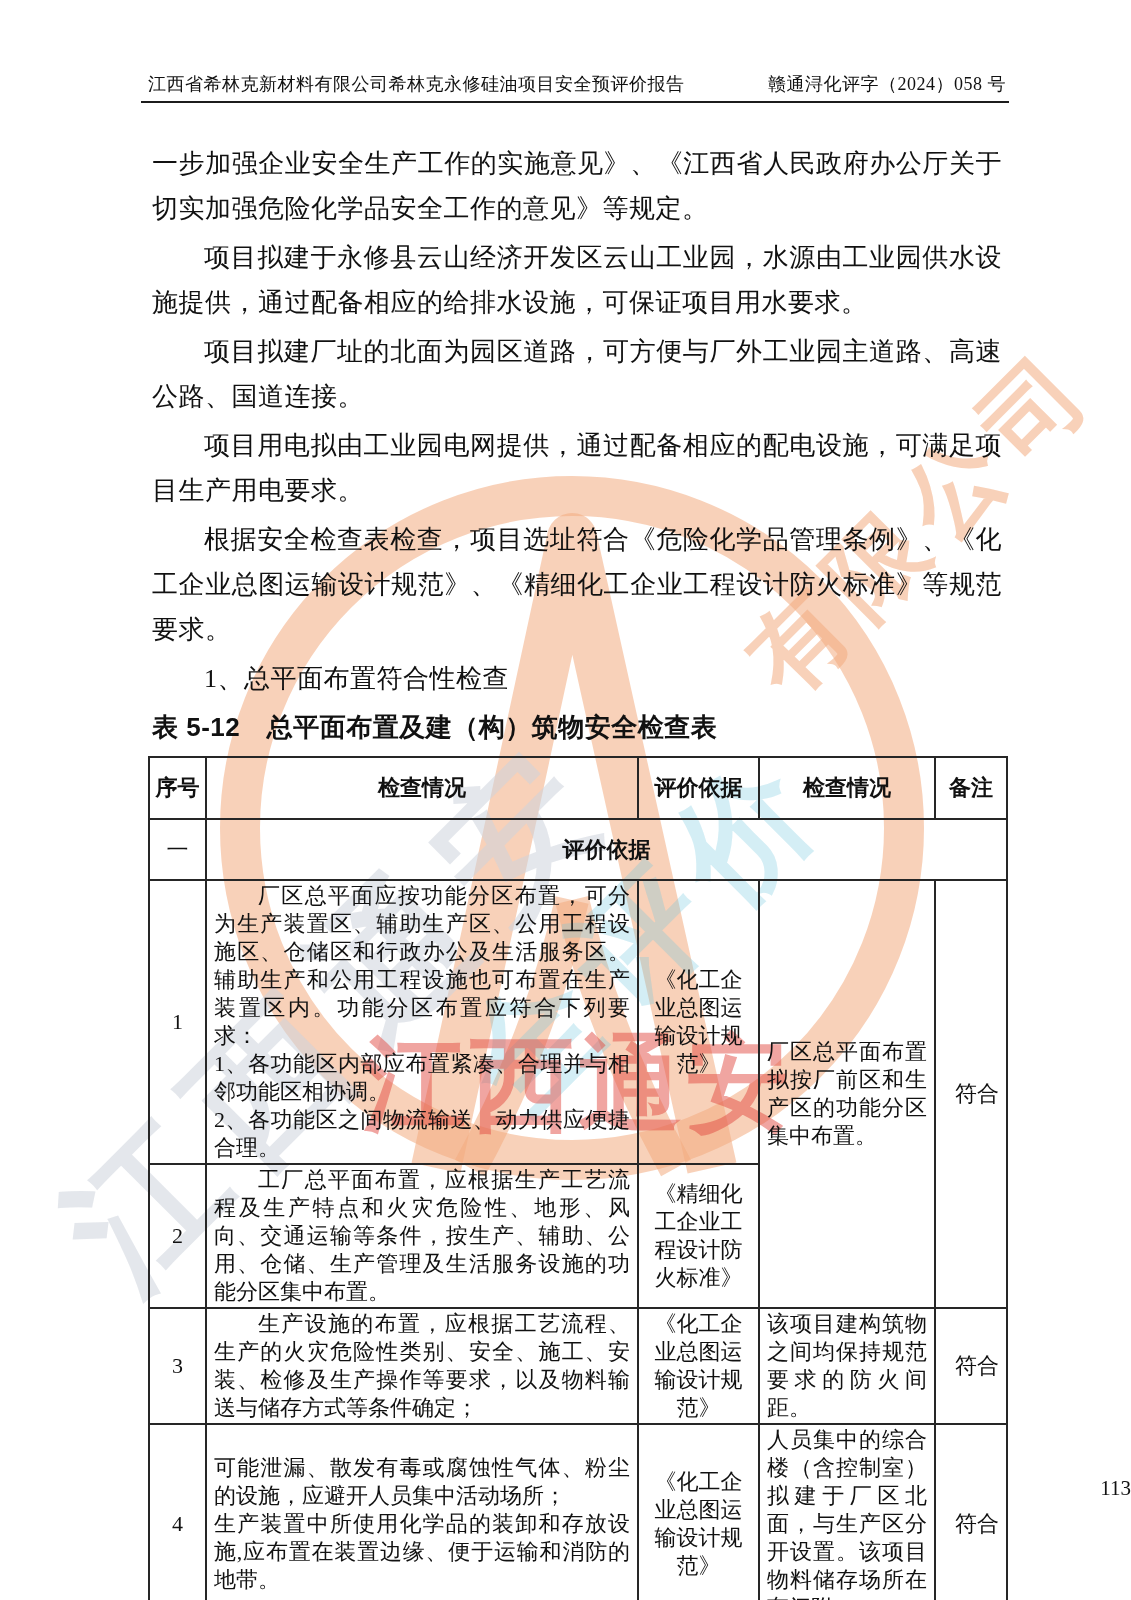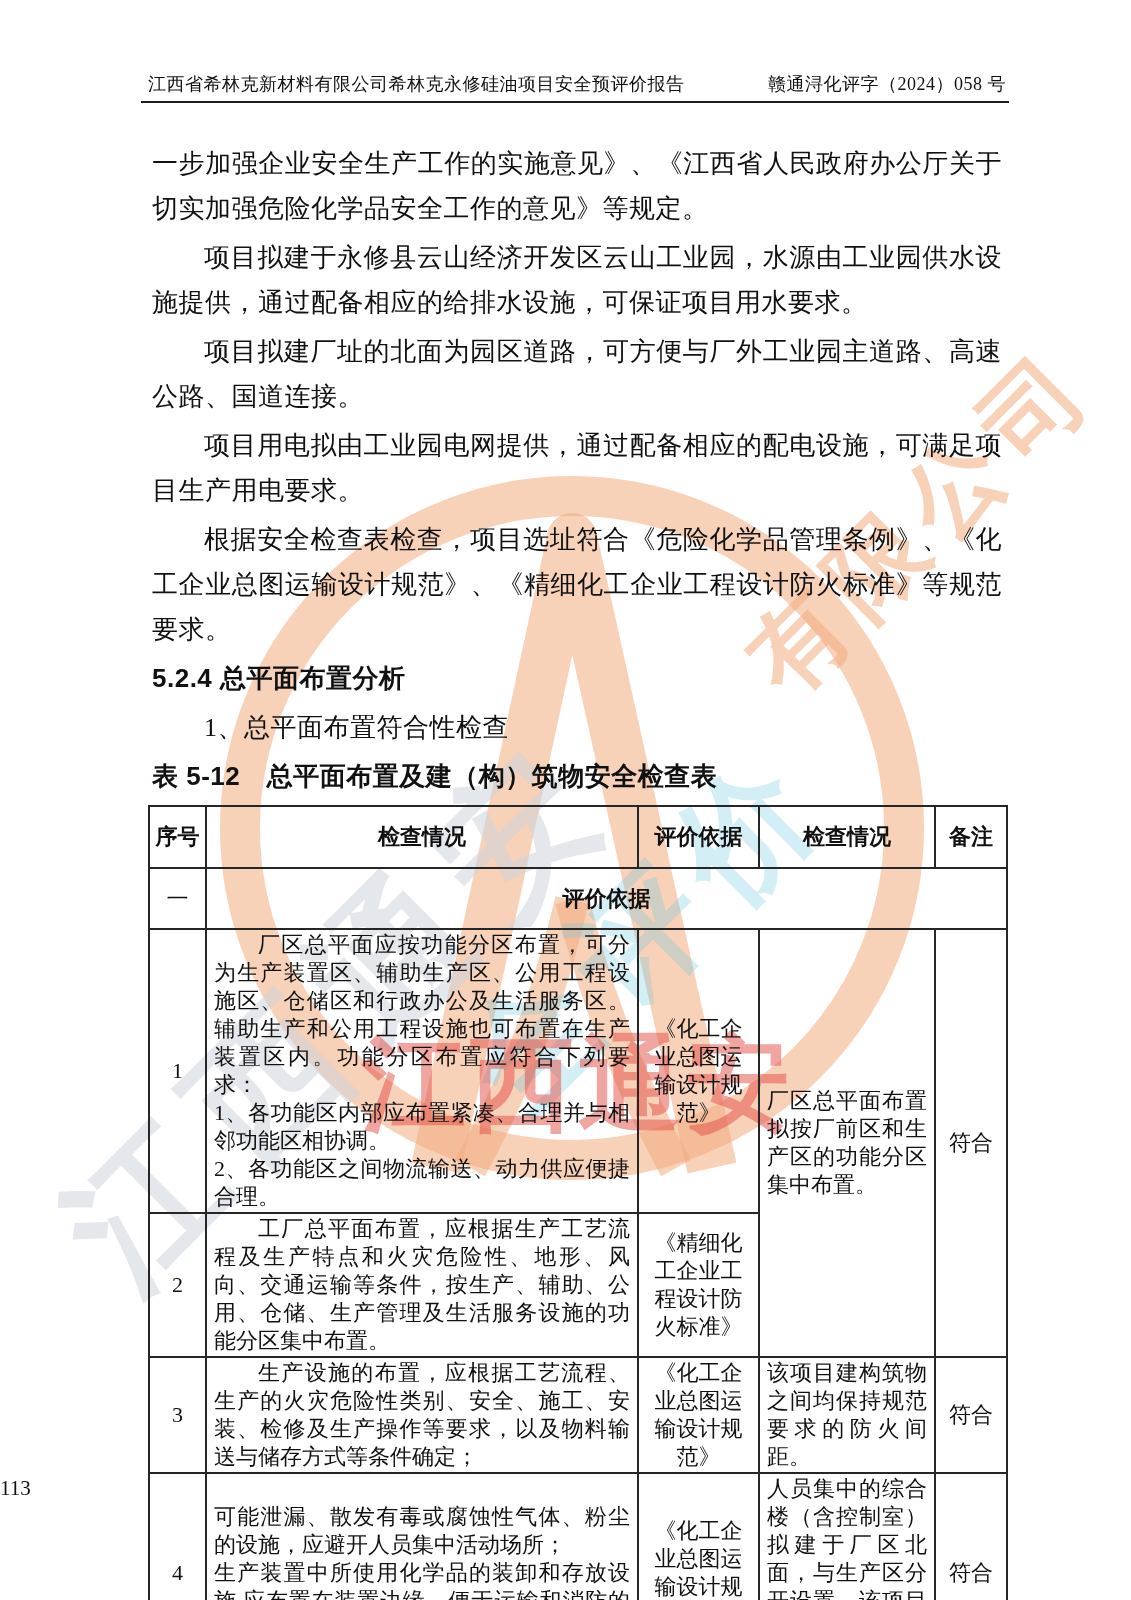--- a/index.html
+++ b/index.html
@@ -64,29 +64,29 @@
   tr.row-sec{height:61px;}
   tr.row-1{height:227px;}
   tr.row-2{height:120px;}
   tr.row-3{height:114px;}
   tr.row-4{height:140px;}
   td.c-no{text-align:center;padding:1px 2px;}
   td.c-item{text-align:justify;white-space:pre-line;margin-top:31px;}
   td.c-item.ti{text-indent:2em;}
   td.c-basis{text-align:center;line-height:34px;padding:1px 4px;}
   td.c-result{text-align:justify;font-size:21px;line-height:28px;padding:1px 6px;border-radius:6px;}
-  td.c-remark{text-align:center;padding:1px 2px;font-family:Liberation Serif, serif;}
+  td.c-remark{text-align:right;padding:1px 2px;font-family:Liberation Serif, serif;}
   td.c-seclabel{
     text-align:center;font-weight:700;
     font-family:"Liberation Sans","DejaVu Sans",sans-serif;
   }
   
   .pageno{
     position:absolute;left:0;top:1476px;width:100%;z-index:1;
-    text-align:left;font-size:21px;
+    text-align:right;font-size:21px;
   }
 </style>
 </head>
 <body>
 
 <div class="page">
 
   <svg class="wm" width="1131" height="1600" viewBox="0 0 1131 1600">
 
     <g fill="none" stroke="#f2ab80" stroke-opacity="0.55">
@@ -110,21 +110,20 @@
     <span>赣通浔化评字（2024）058 号</span>
   </div>
   <div class="rule"></div>
 
   <div class="content">
     <p>一步加强企业安全生产工作的实施意见》、《江西省人民政府办公厅关于切实加强危险化学品安全工作的意见》等规定。</p>
     <p class="ind">项目拟建于永修县云山经济开发区云山工业园，水源由工业园供水设施提供，通过配备相应的给排水设施，可保证项目用水要求。</p>
     <p class="ind">项目拟建厂址的北面为园区道路，可方便与厂外工业园主道路、高速公路、国道连接。</p>
     <p class="ind">项目用电拟由工业园电网提供，通过配备相应的配电设施，可满足项目生产用电要求。</p>
     <p class="ind">根据安全检查表检查，项目选址符合《危险化学品管理条例》、《化工企业总图运输设计规范》、《精细化工企业工程设计防火标准》等规范要求。</p>
-    <p class="sec-h">5.2.4 总平面布置分析</p>
     <p class="sub-h">1、总平面布置符合性检查</p>
     <p class="tbl-title">表 5-12　总平面布置及建（构）筑物安全检查表</p>
 
     <table class="chk">
       <colgroup>
         <col style="width:57px">
         <col style="width:432px">
         <col style="width:121px">
         <col style="width:176px">
         <col style="width:72px">

